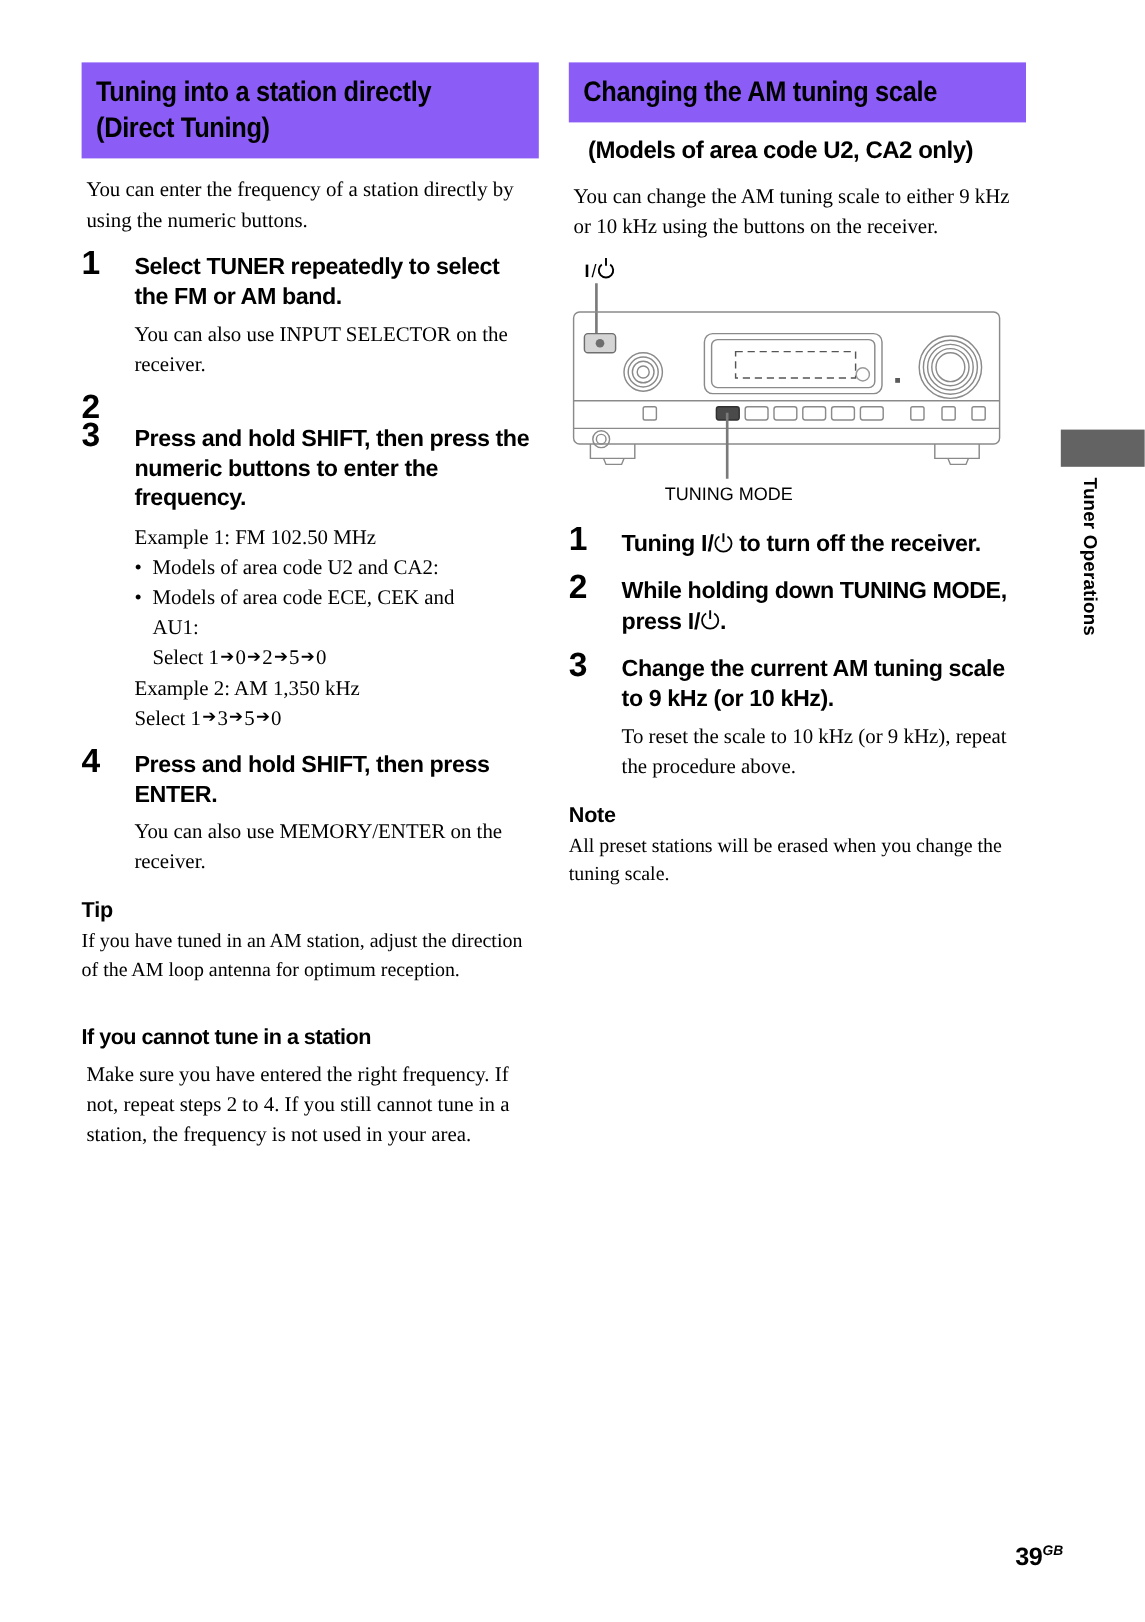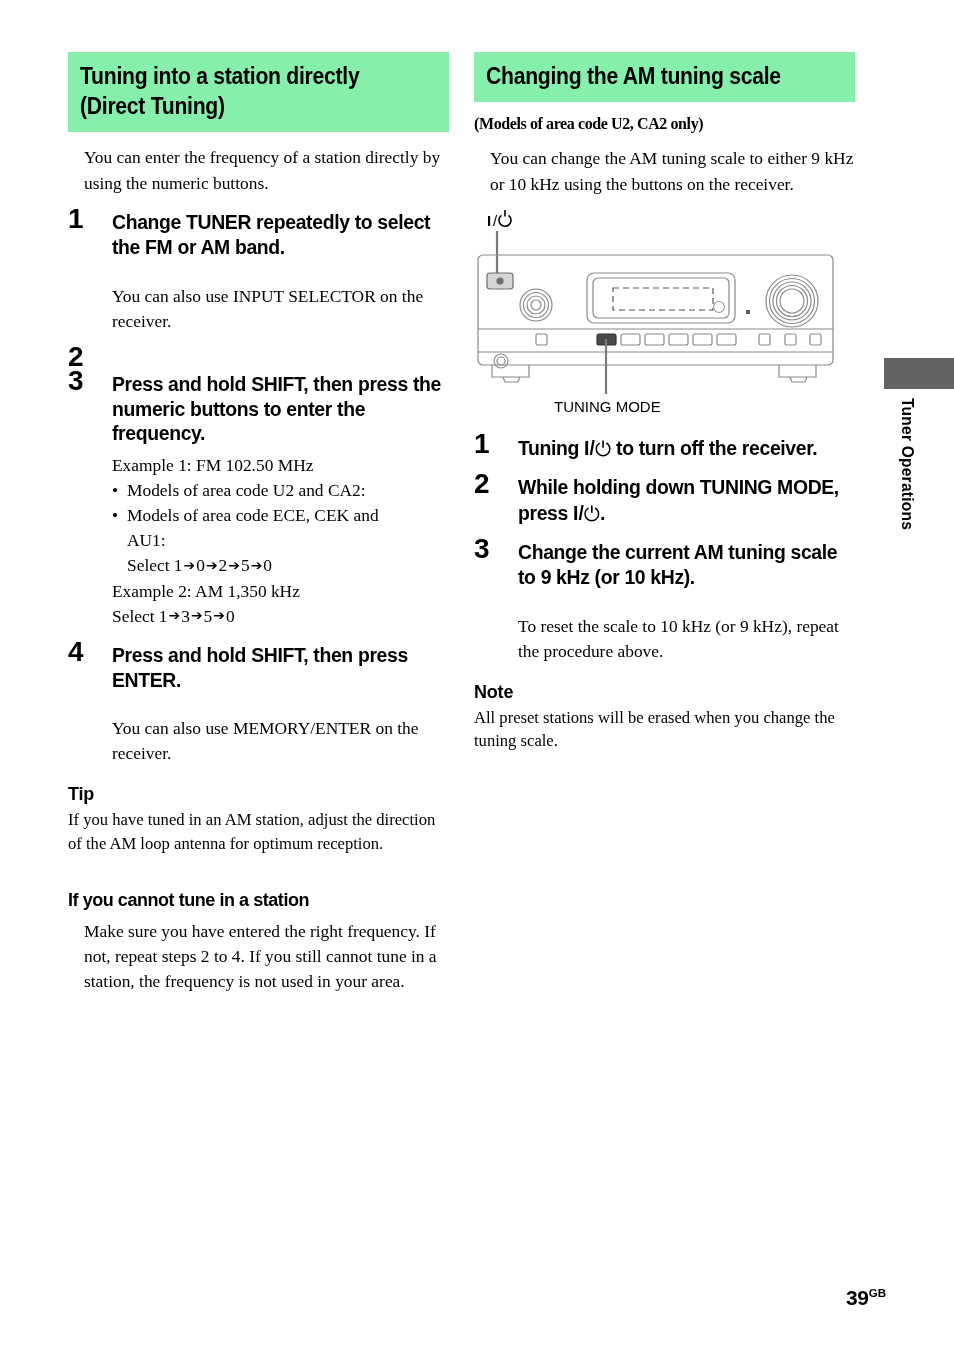--- a/index.html
+++ b/index.html
@@ -30,51 +30,51 @@
   }
   .col-right {
     position: absolute;
     left: 474px;
     top: 52px;
     width: 381px;
   }
 
   
   .section-band {
-    background: #86efac;
+    background: #8b5cf6;
     padding: 9px 12px 11px 12px;
     box-sizing: border-box;
   }
   .section-band h1 {
     margin: 0;
     font-family: "Liberation Sans Narrow", "Liberation Sans", sans-serif;
     font-weight: bold;
     font-size: 23.5px;
     line-height: 1.28;
     letter-spacing: -0.3px;
     transform: scaleX(0.90);
     transform-origin: left center;
     white-space: pre-line;
   }
 
   .sub-title {
-    margin: 12px 0 0 0;
-    font-family: Liberation Serif, serif;
-    font-weight: bold;
-    font-size: 16px;
+    margin: 12px 0 0 16px;
+    font-family: Liberation Sans, sans-serif;
+    font-weight: bold;
+    font-size: 20px;
     line-height: 1.2;
     letter-spacing: -0.4px;
   }
 
   
   .body-p {
     font-family: "Liberation Serif", serif;
     font-size: 17.4px;
     line-height: 1.46;
-    margin: 13px 0 0 16px;
+    margin: 13px 0 0 4px;
   }
   .body-p.tight { margin-top: 8px; }
 
   
   .step {
     position: relative;
     margin-top: 14px;
     padding-left: 44px;
     min-height: 10px;
   }
@@ -94,21 +94,21 @@
     line-height: 1.28;
     letter-spacing: -0.35px;
     margin: 0;
   }
   .step .step-body {
     font-family: "Liberation Serif", serif;
     font-weight: normal;
     font-size: 17.4px;
     line-height: 1.44;
     letter-spacing: 0;
-    margin: 24px 0 0 0;
+    margin: 6px 0 0 0;
   }
 
   
   .pwr {
     font-family: "Liberation Sans", sans-serif;
     font-weight: bold;
     letter-spacing: 0;
     white-space: nowrap;
   }
   .pwr .bar { font-weight: bold; }
@@ -214,41 +214,42 @@
     position: absolute;
     right: 68px;
     bottom: 42px;
     font-family: "Liberation Sans", sans-serif;
     font-weight: bold;
     font-size: 21px;
     letter-spacing: -0.3px;
   }
   .folio .sup {
     font-size: 11.5px;
+    font-style: italic;
     vertical-align: super;
     letter-spacing: 0;
   }
 </style>
 </head>
 <body>
 
 <div class="page">
 
   <div class="col-left">
 
     <div class="section-band">
       <h1>Tuning into a station directly
 (Direct Tuning)</h1>
     </div>
 
     <p class="body-p">You can enter the frequency of a station directly by using the numeric buttons.</p>
 
     <div class="step">
       <span class="num">1</span>
-      <p class="step-title">Change TUNER repeatedly to select the FM or AM band.</p>
+      <p class="step-title">Select TUNER repeatedly to select the FM or AM band.</p>
       <p class="step-body">You can also use INPUT SELECTOR on the receiver.</p>
     </div>
 
     <div class="step">
       <span class="num">2</span>
     </div>
 
     <div class="step">
       <span class="num">3</span>
       <p class="step-title">Press and hold SHIFT, then press the numeric buttons to enter the frequency.</p>

